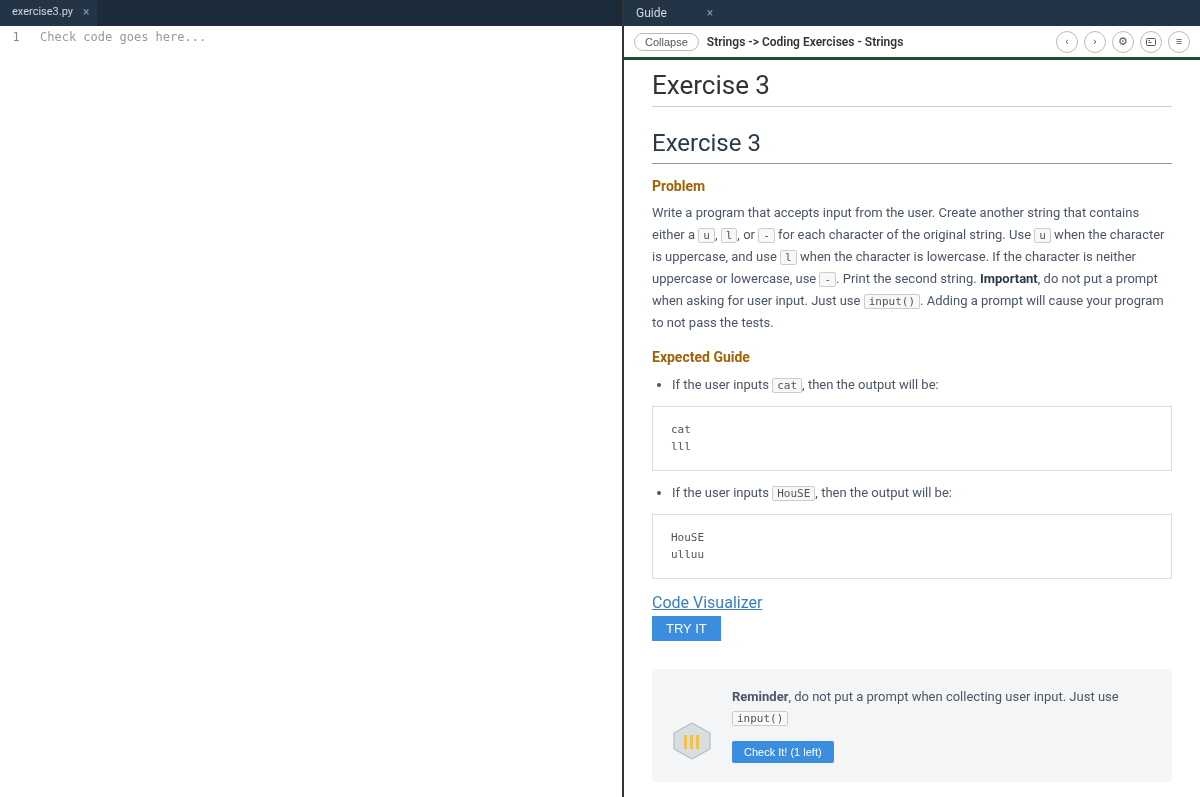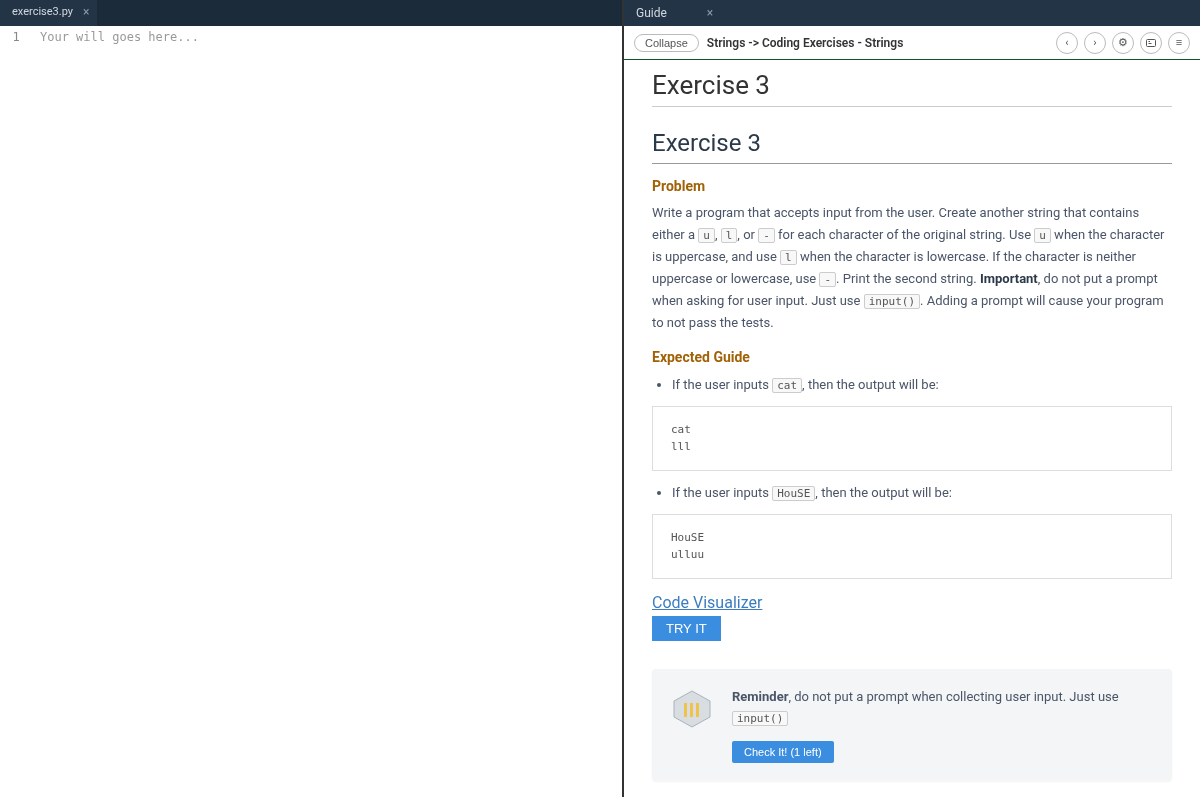--- a/index.html
+++ b/index.html
@@ -10,57 +10,57 @@
 .tab-bar { background: #1c2b3a; height: 26px; display: flex; align-items: center; }
 .tab { background: #2d3e50; color: #d0d8e0; font-size: 11px; padding: 5px 8px 5px 12px; display: flex; align-items: flex-start; gap: 10px; height: 100%; }
 .tab.active { background: #243447; }
 .tab-close { color: #8a9aab; cursor: pointer; font-size: 12px; }
 .editor { flex: 1; background: #fff; padding: 4px 0; }
 .editor-line { display: flex; font-family: Consolas, monospace; font-size: 12px; }
 .line-num { width: 40px; text-align: center; color: #888; padding-right: 8px; }
 .line-content { color: #999; }
 .guide-header { background: #243447; height: 26px; display: flex; align-items: center; padding: 0 12px; color: #d0d8e0; font-size: 12px; }
 .guide-tab-close { margin-left: 40px; color: #8a9aab; cursor: pointer; font-size: 12px; }
-.guide-toolbar { height: 34px; border-bottom: 1px solid #14532d; display: flex; align-items: center; padding: 0 10px; gap: 8px; }
+.guide-toolbar { height: 34px; border-bottom: 3px solid #14532d; display: flex; align-items: center; padding: 0 10px; gap: 8px; }
 .collapse-btn { border: 1px solid #bbb; border-radius: 12px; padding: 2px 10px; font-size: 11px; color: #555; background: #fff; cursor: pointer; }
 .breadcrumb { font-size: 12px; color: #333; font-weight: 600; }
 .toolbar-right { margin-left: auto; display: flex; gap: 6px; }
 .icon-btn { width: 22px; height: 22px; border: 1px solid #bbb; border-radius: 50%; display: flex; align-items: center; justify-content: center; cursor: pointer; color: #555; font-size: 11px; }
 .guide-content { flex: 1; overflow-y: auto; padding: 10px 28px 20px 28px; }
 .h1 { font-size: 26px; color: #333; font-weight: 400; margin-bottom: 8px; border-bottom: 1px solid #ccc; padding-bottom: 6px; }
 .h2 { font-size: 24px; color: #2b3a4a; font-weight: 400; margin: 22px 0 4px 0; border-bottom: 1px solid #999; padding-bottom: 6px; }
 .h3 { font-size: 14px; color: #a16207; font-weight: 700; margin: 14px 0 8px 0; }
 .body-text { font-size: 13px; color: #4a5568; line-height: 1.7; }
 .body-text b { color: #2b3a4a; }
 .code-inline { font-family: Consolas, monospace; font-size: 11px; background: #f8f8f8; border: 1px solid #ccc; border-radius: 2px; padding: 0 4px; color: #555; }
 .bullet-list { margin: 12px 0 12px 20px; }
 .bullet-list li { font-size: 13px; color: #4a5568; margin-bottom: 6px; }
 .code-block { border: 1px solid #ddd; background: #fff; padding: 14px 18px; margin: 14px 0; font-family: Consolas, monospace; font-size: 11px; color: #555; line-height: 1.6; white-space: pre; }
 .link-text { color: #3b7dbf; font-size: 16px; text-decoration: underline; cursor: pointer; }
 .try-btn { background: #3b8de0; color: #fff; border: none; padding: 5px 14px; font-size: 13px; cursor: pointer; margin-top: 4px; }
-.reminder-box { background: #f4f5f6; border-radius: 4px; padding: 18px; margin-top: 28px; display: flex; gap: 18px; align-items: flex-start; box-shadow: 0 1px 2px rgba(0,0,0,0.05); }
+.reminder-box { background: #f4f5f6; border-radius: 4px; padding: 18px; margin-top: 28px; display: flex; gap: 18px; align-items: flex-end; box-shadow: 0 1px 2px rgba(0,0,0,0.05); }
 .reminder-icon { width: 44px; height: 44px; flex-shrink: 0; }
 .reminder-content { flex: 1; font-size: 13px; color: #4a5568; line-height: 1.6; }
 .check-btn { background: #3b8de0; color: #fff; border: none; padding: 5px 12px; font-size: 11px; cursor: pointer; margin-top: 12px; border-radius: 2px; }
 </style>
 </head>
 <body>
 
 <div class="app">
   <div class="left-panel">
     <div class="tab-bar">
       <div class="tab active">
         <span>exercise3.py</span>
         <span class="tab-close">×</span>
       </div>
     </div>
     <div class="editor">
       <div class="editor-line">
         <span class="line-num">1</span>
-        <span class="line-content">Your will goes here...</span>
+        <span class="line-content">Check code goes here...</span>
       </div>
     </div>
   </div>
 
   <div class="right-panel">
     <div class="guide-header">
       <span>Guide</span>
       <span class="guide-tab-close">×</span>
     </div>
     <div class="guide-toolbar">

